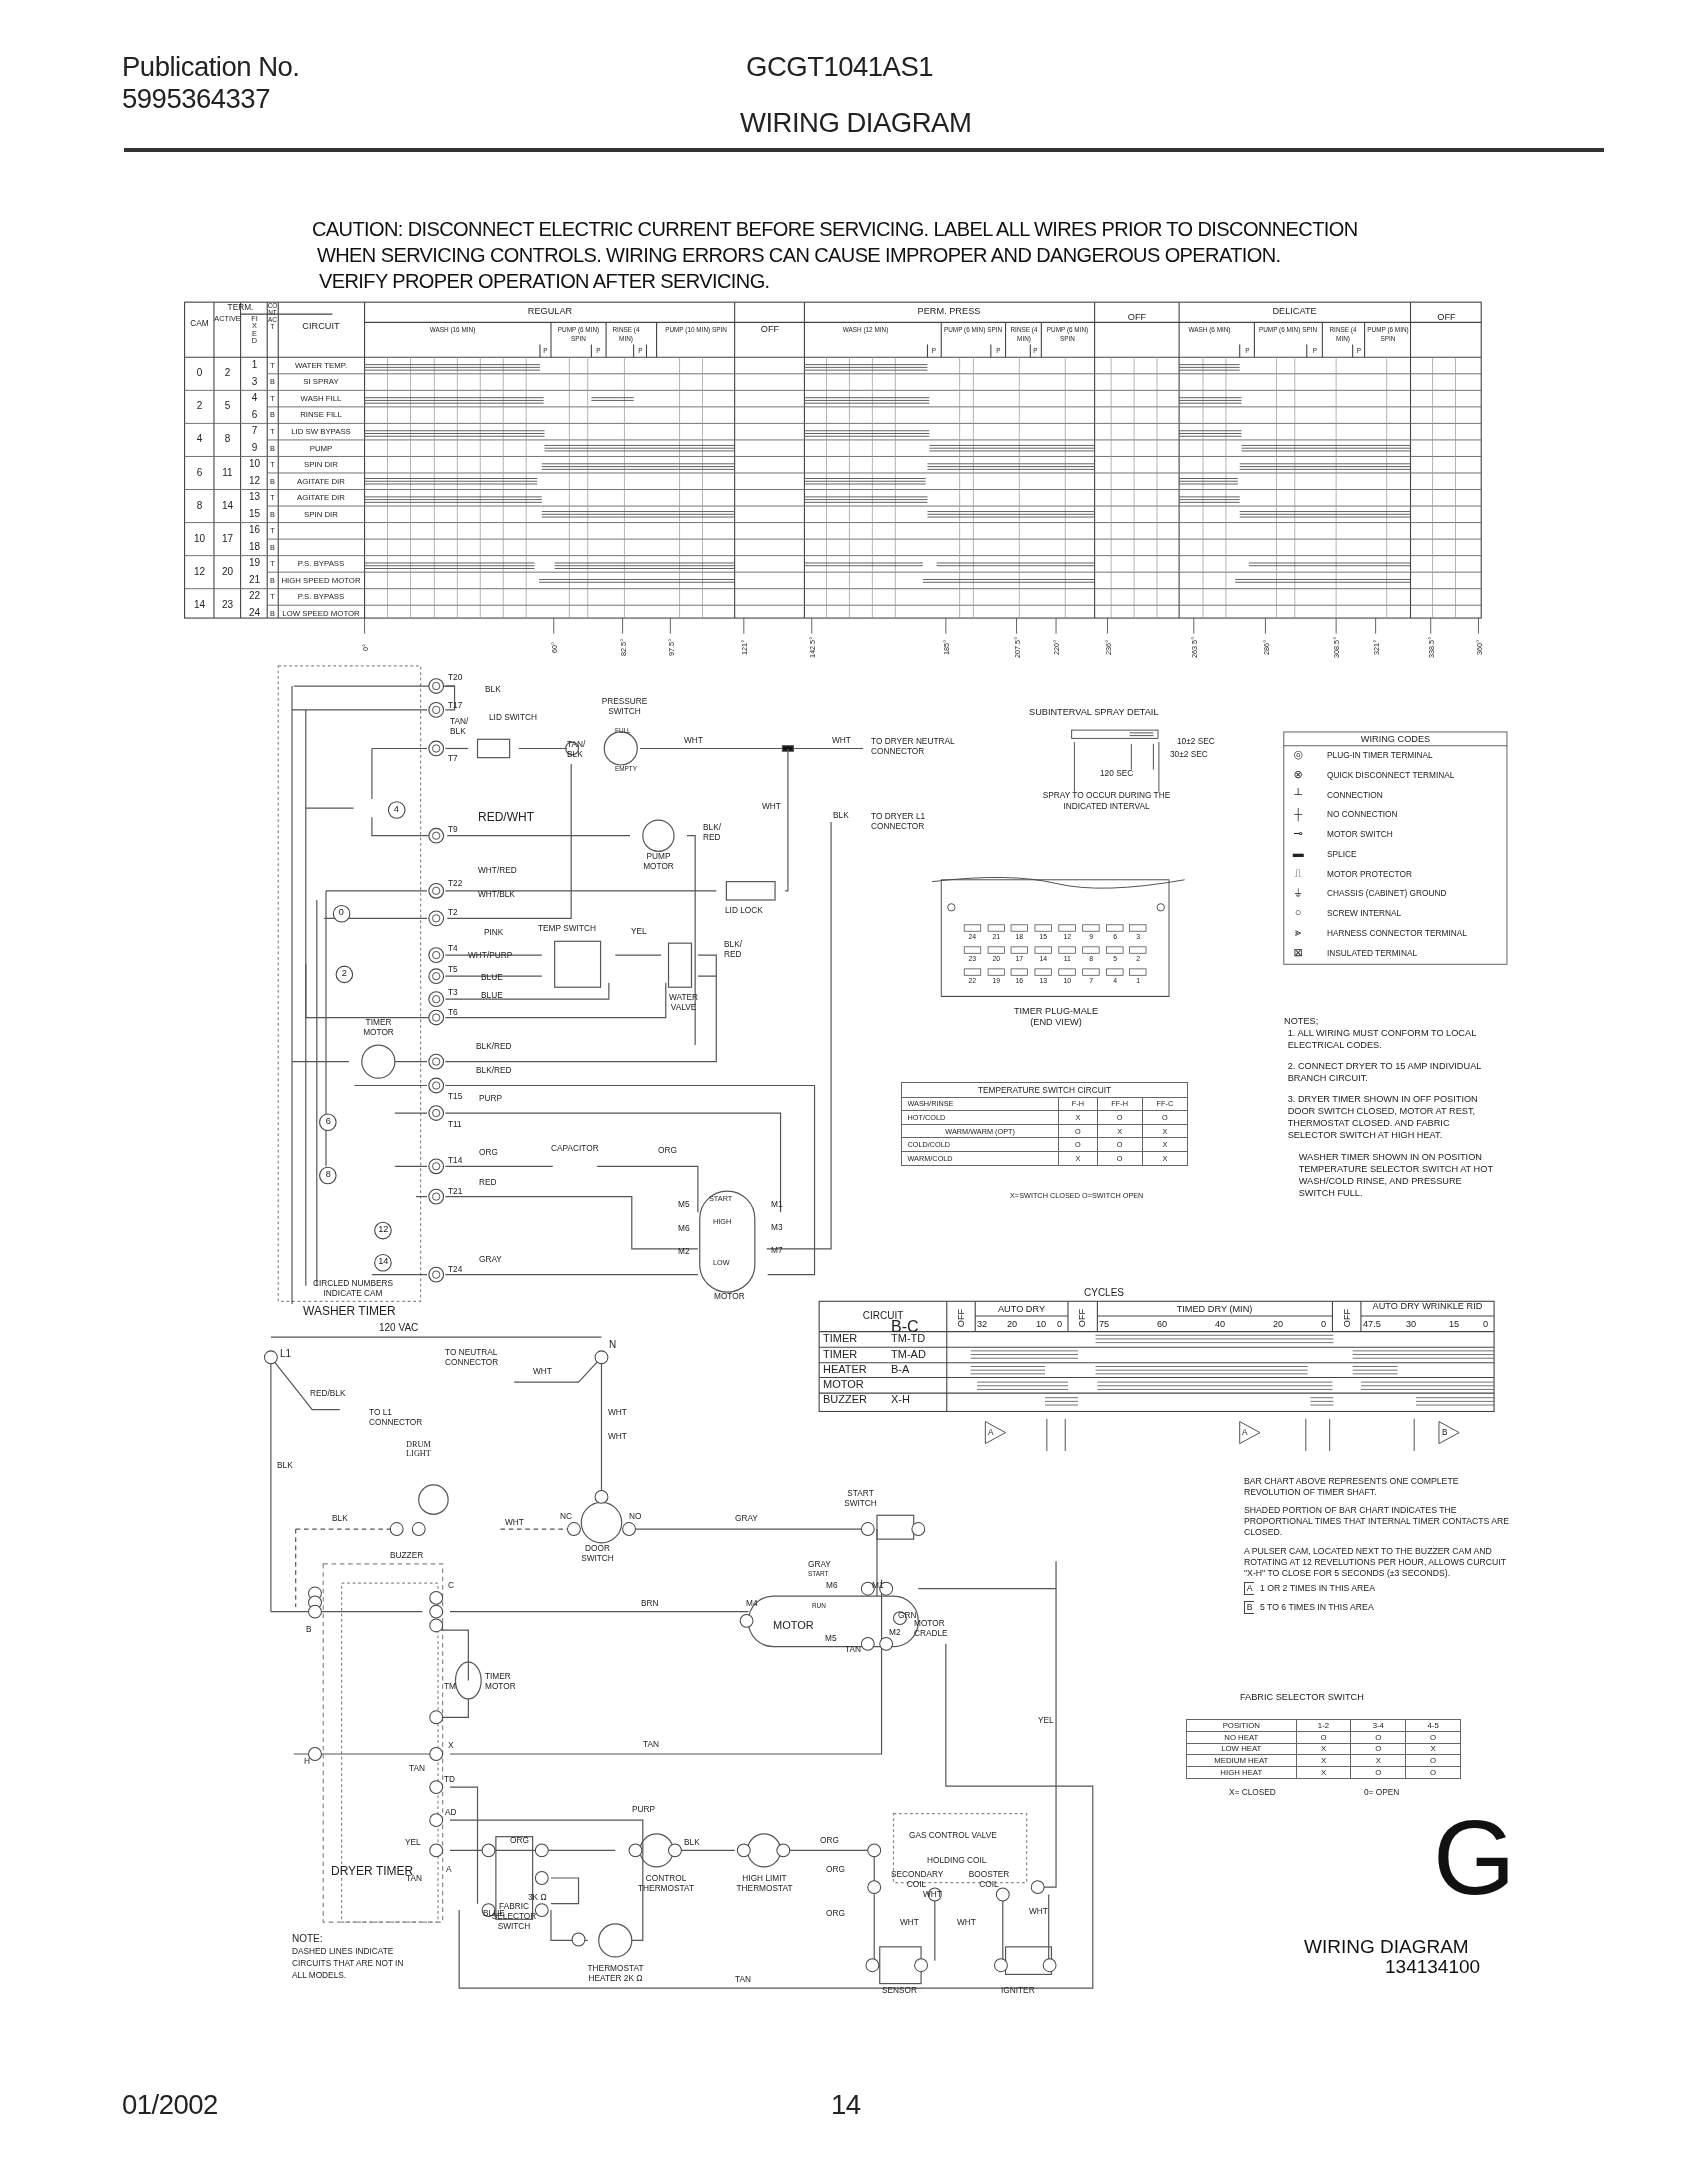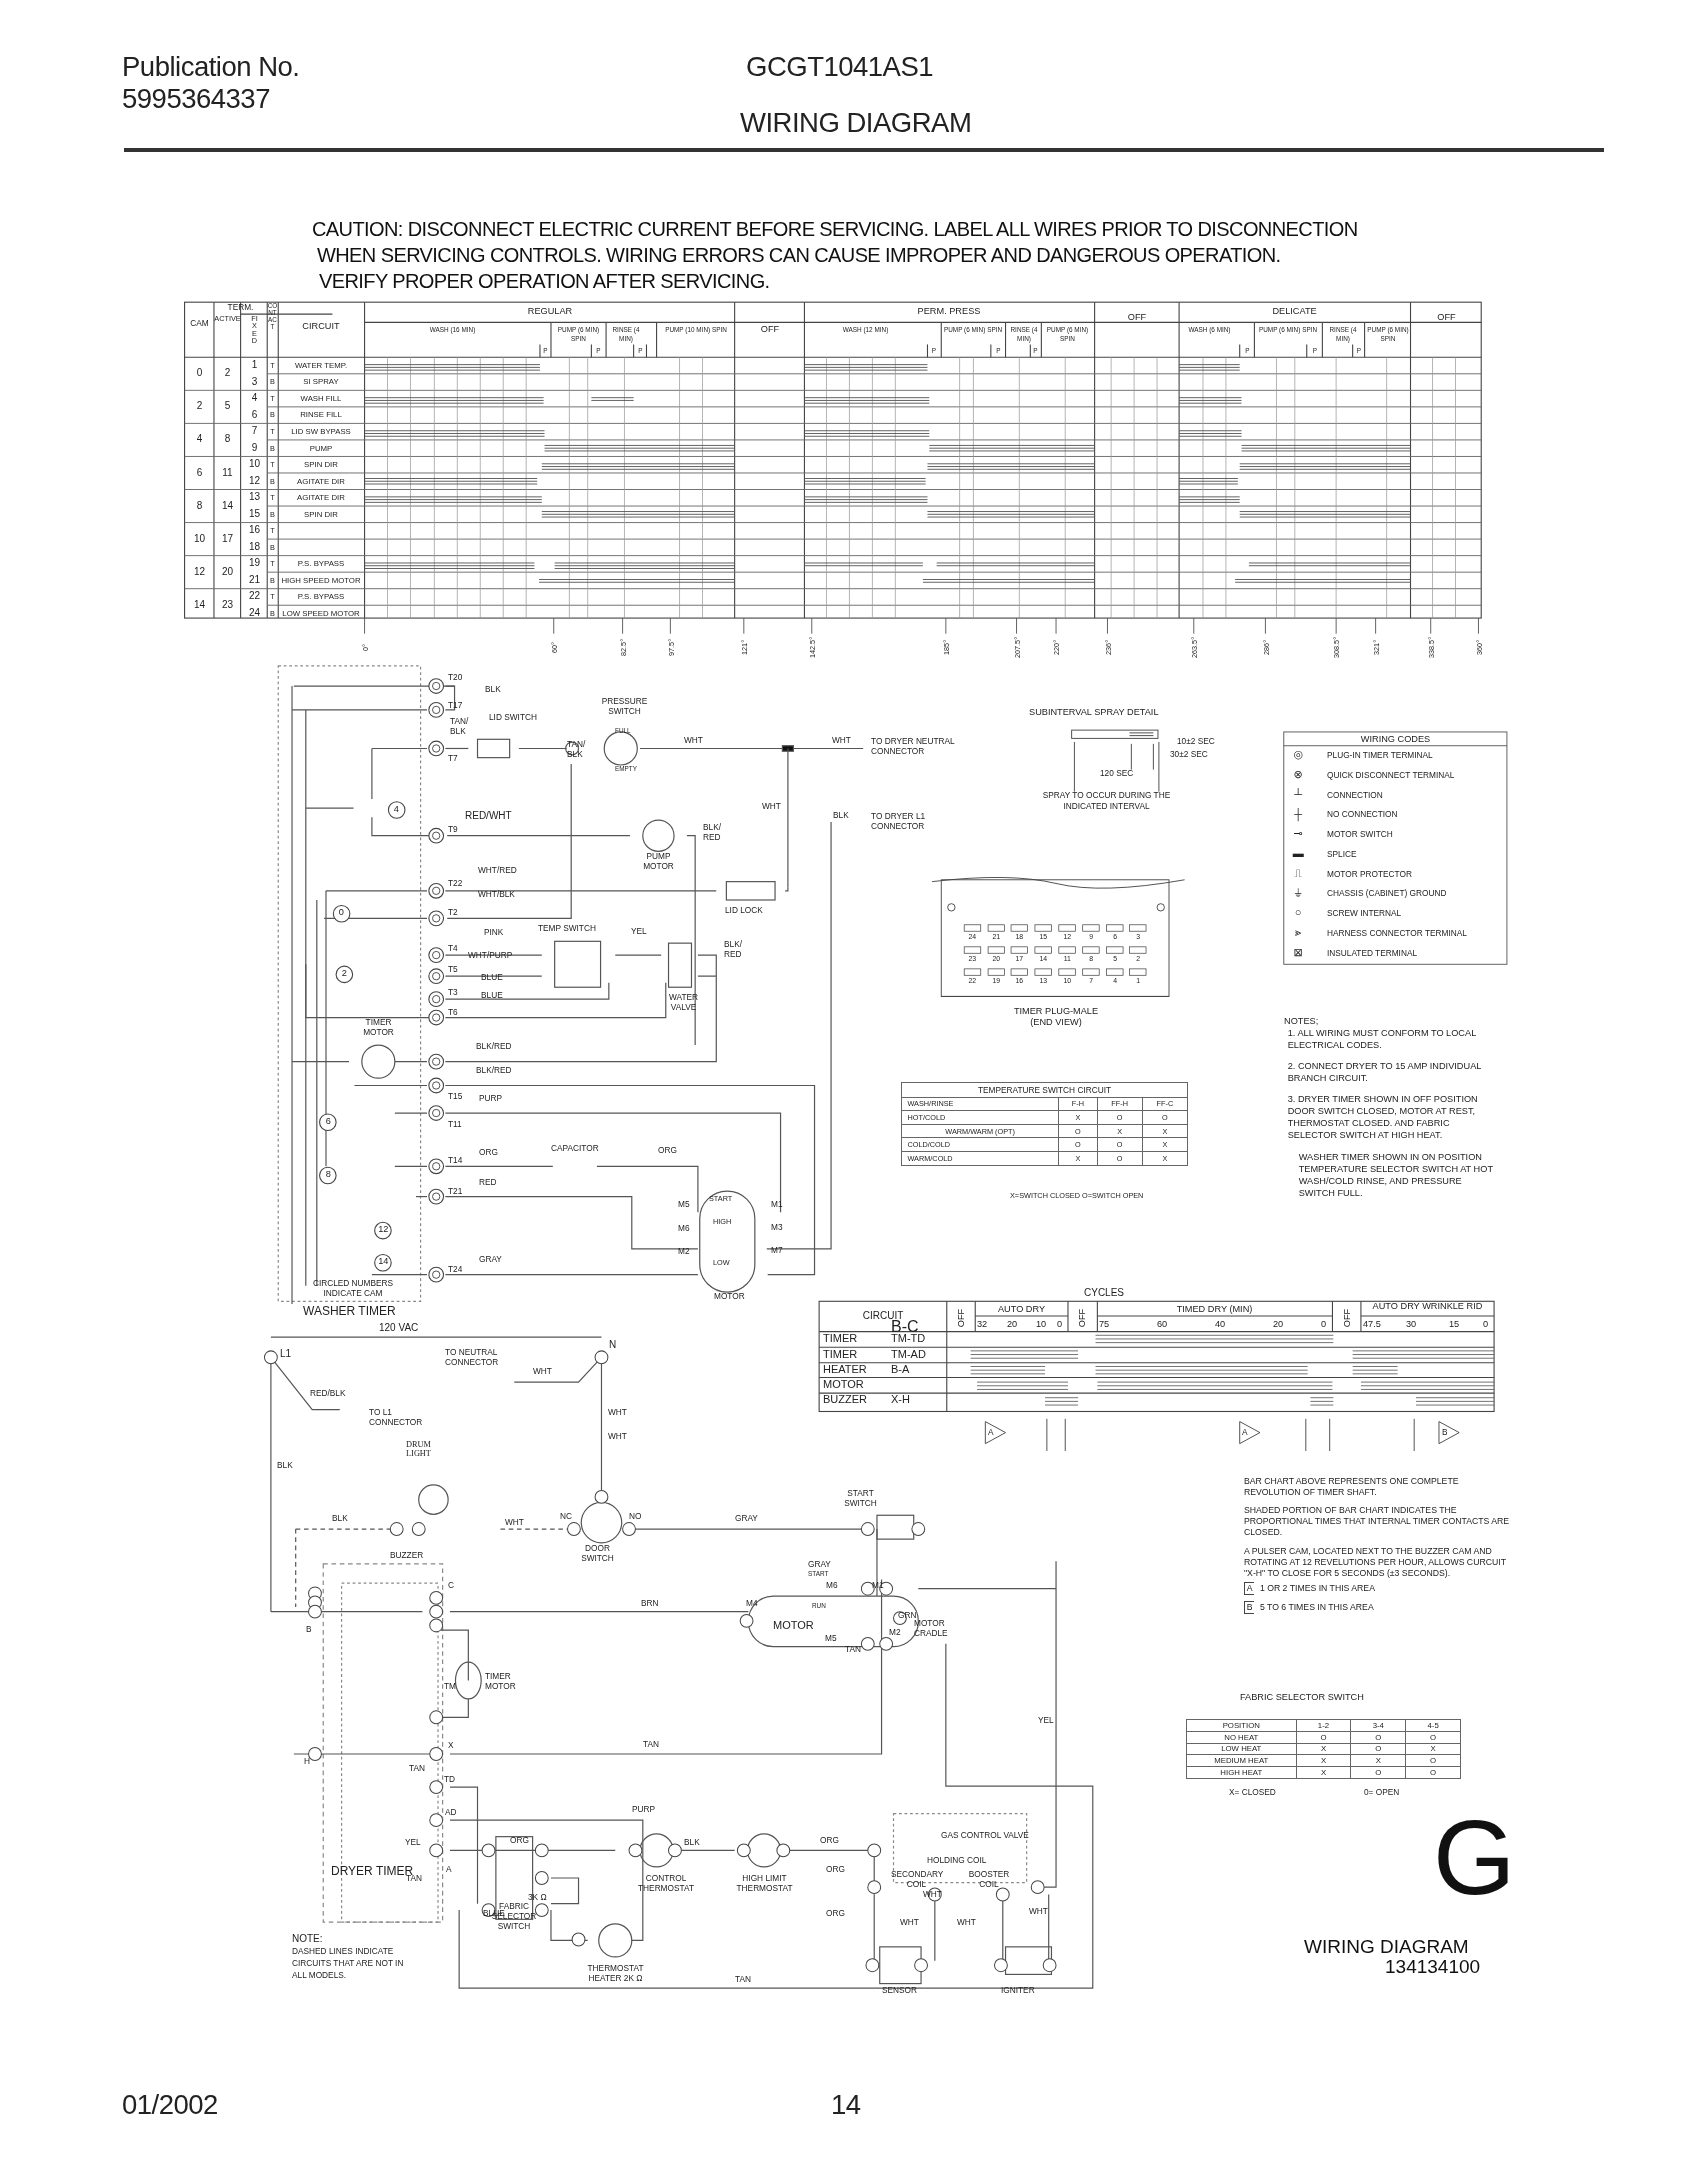--- a/index.html
+++ b/index.html
@@ -738,21 +738,21 @@
     <div class="abs" style="left: 448px; top: 1119px; font-size: 8.3px; white-space: nowrap;">T11</div>
     <div class="abs" style="left: 448px; top: 1155px; font-size: 8.3px; white-space: nowrap;">T14</div>
     <div class="abs" style="left: 448px; top: 1186px; font-size: 8.3px; white-space: nowrap;">T21</div>
     <div class="abs" style="left: 448px; top: 1264px; font-size: 8.3px; white-space: nowrap;">T24</div>
     <div class="abs" style="left: 485px; top: 684px; font-size: 8.3px; white-space: nowrap;">BLK</div>
     <div class="abs" style="left: 450px; top: 716px; font-size: 8.3px; white-space: normal; width: 23px;">TAN/ BLK</div>
     <div class="abs" style="left: 567px; top: 739px; font-size: 8.3px; white-space: normal; width: 23px;">TAN/ BLK</div>
     <div class="abs" style="left: 684px; top: 735px; font-size: 8.3px; white-space: nowrap;">WHT</div>
     <div class="abs" style="left: 832px; top: 735px; font-size: 8.3px; white-space: nowrap;">WHT</div>
     <div class="abs" style="left: 762px; top: 801px; font-size: 8.3px; white-space: nowrap;">WHT</div>
-    <div class="abs" style="left: 465px; top: 810px; font-size: 10px; white-space: nowrap;">RED/WHT</div>
+    <div class="abs" style="left: 478px; top: 810px; font-size: 12px; white-space: nowrap;">RED/WHT</div>
     <div class="abs" style="left: 703px; top: 822px; font-size: 8.3px; white-space: normal; width: 23px;">BLK/ RED</div>
     <div class="abs" style="left: 478px; top: 865px; font-size: 8.3px; white-space: nowrap;">WHT/RED</div>
     <div class="abs" style="left: 478px; top: 889px; font-size: 8.3px; white-space: nowrap;">WHT/BLK</div>
     <div class="abs" style="left: 484px; top: 927px; font-size: 8.3px; white-space: nowrap;">PINK</div>
     <div class="abs" style="left: 468px; top: 950px; font-size: 8.3px; white-space: nowrap;">WHT/PURP</div>
     <div class="abs" style="left: 481px; top: 972px; font-size: 8.3px; white-space: nowrap;">BLUE</div>
     <div class="abs" style="left: 481px; top: 990px; font-size: 8.3px; white-space: nowrap;">BLUE</div>
     <div class="abs" style="left: 631px; top: 926px; font-size: 8.3px; white-space: nowrap;">YEL</div>
     <div class="abs" style="left: 724px; top: 939px; font-size: 8.3px; white-space: normal; width: 23px;">BLK/ RED</div>
     <div class="abs" style="left: 476px; top: 1041px; font-size: 8.3px; white-space: nowrap;">BLK/RED</div>
@@ -1039,21 +1039,21 @@
     <div class="abs" style="left: 773px; top: 1619px; font-size: 11px; white-space: nowrap;">MOTOR</div>
     <div class="abs" style="left: 808px; top: 1570px; font-size: 6.4px; white-space: nowrap;">START</div>
     <div class="abs" style="left: 812px; top: 1602px; font-size: 6.4px; white-space: nowrap;">RUN</div>
     <div class="abs" style="left: 914px; top: 1618px; font-size: 8.3px; white-space: normal; width: 41px;">MOTOR CRADLE</div>
     <div class="abs" style="left: 485px; top: 1671px; font-size: 8.3px; white-space: normal; width: 41px;">TIMER MOTOR</div>
     <div class="abs" style="left: 491px; top: 1901px; font-size: 8.3px; white-space: normal; width: 46px; text-align: center;">FABRIC SELECTOR SWITCH</div>
     <div class="abs" style="left: 528px; top: 1892px; font-size: 8.3px; white-space: nowrap;">3K Ω</div>
     <div class="abs" style="left: 634px; top: 1873px; font-size: 8.3px; white-space: normal; width: 64px; text-align: center;">CONTROL THERMOSTAT</div>
     <div class="abs" style="left: 730px; top: 1873px; font-size: 8.3px; white-space: normal; width: 69px; text-align: center;">HIGH LIMIT THERMOSTAT</div>
     <div class="abs" style="left: 579px; top: 1963px; font-size: 8.3px; white-space: normal; width: 73px; text-align: center;">THERMOSTAT HEATER 2K Ω</div>
-    <div class="abs" style="left: 909px; top: 1830px; font-size: 8.3px; white-space: nowrap; margin-left: 32px;">GAS CONTROL VALVE</div>
+    <div class="abs" style="left: 909px; top: 1830px; font-size: 8.3px; white-space: nowrap;">GAS CONTROL VALVE</div>
     <div class="abs" style="left: 927px; top: 1855px; font-size: 8.3px; white-space: nowrap;">HOLDING COIL</div>
     <div class="abs" style="left: 891px; top: 1869px; font-size: 8.3px; white-space: normal; width: 51px; text-align: center;">SECONDARY COIL</div>
     <div class="abs" style="left: 966px; top: 1869px; font-size: 8.3px; white-space: normal; width: 46px; text-align: center;">BOOSTER COIL</div>
     <div class="abs" style="left: 882px; top: 1985px; font-size: 8.3px; white-space: nowrap;">SENSOR</div>
     <div class="abs" style="left: 1001px; top: 1985px; font-size: 8.3px; white-space: nowrap;">IGNITER</div>
     <div class="abs" style="left: 448px; top: 1580px; font-size: 8.3px; white-space: nowrap;">C</div>
     <div class="abs" style="left: 306px; top: 1624px; font-size: 8.3px; white-space: nowrap;">B</div>
     <div class="abs" style="left: 444px; top: 1681px; font-size: 8.3px; white-space: nowrap;">TM</div>
     <div class="abs" style="left: 448px; top: 1740px; font-size: 8.3px; white-space: nowrap;">X</div>
     <div class="abs" style="left: 304px; top: 1756px; font-size: 8.3px; white-space: nowrap;">H</div>

